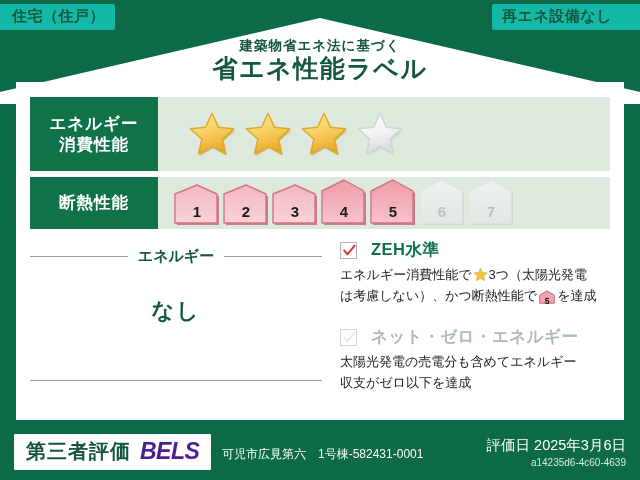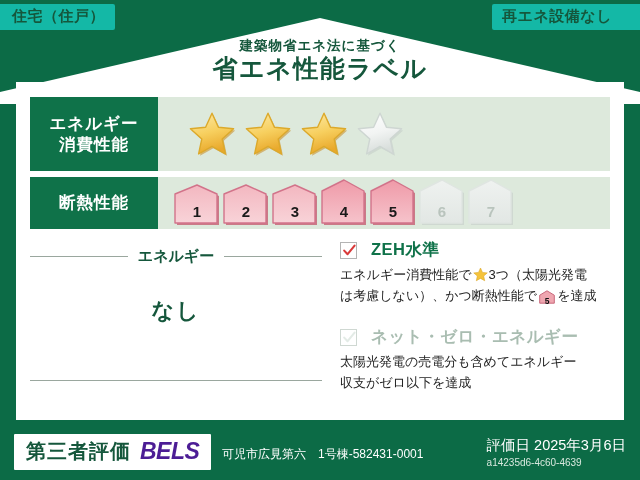--- a/index.html
+++ b/index.html
@@ -159,21 +159,21 @@
     display:flex;align-items:center;gap:9px;
     border-radius:1px;
   }
   #bels-jp{font-size:20px;font-weight:bold;color:#15573c;letter-spacing:1px;}
   #bels-en{font-size:23px;font-weight:bold;color:#4c1d95;letter-spacing:-0.5px;font-style:italic;}
   #footer-addr{
     position:absolute;left:222px;top:18px;
     color:#ffffff;font-size:12px;white-space:nowrap;letter-spacing:0px;text-align:center;
   }
   #footer-right{
-    position:absolute;right:14px;top:8px;text-align:left;color:#fff;
+    position:absolute;right:14px;top:8px;text-align:right;color:#fff;
   }
   #eval-date{font-size:14.5px;white-space:nowrap;letter-spacing:0px;}
   #eval-id{font-size:10px;color:#d8e8de;margin-top:2px;letter-spacing:0px;}
 </style>
 </head>
 <body>
 
 <div id="label-root">
 
   <svg id="roof" viewBox="0 0 640 104" preserveAspectRatio="none">

